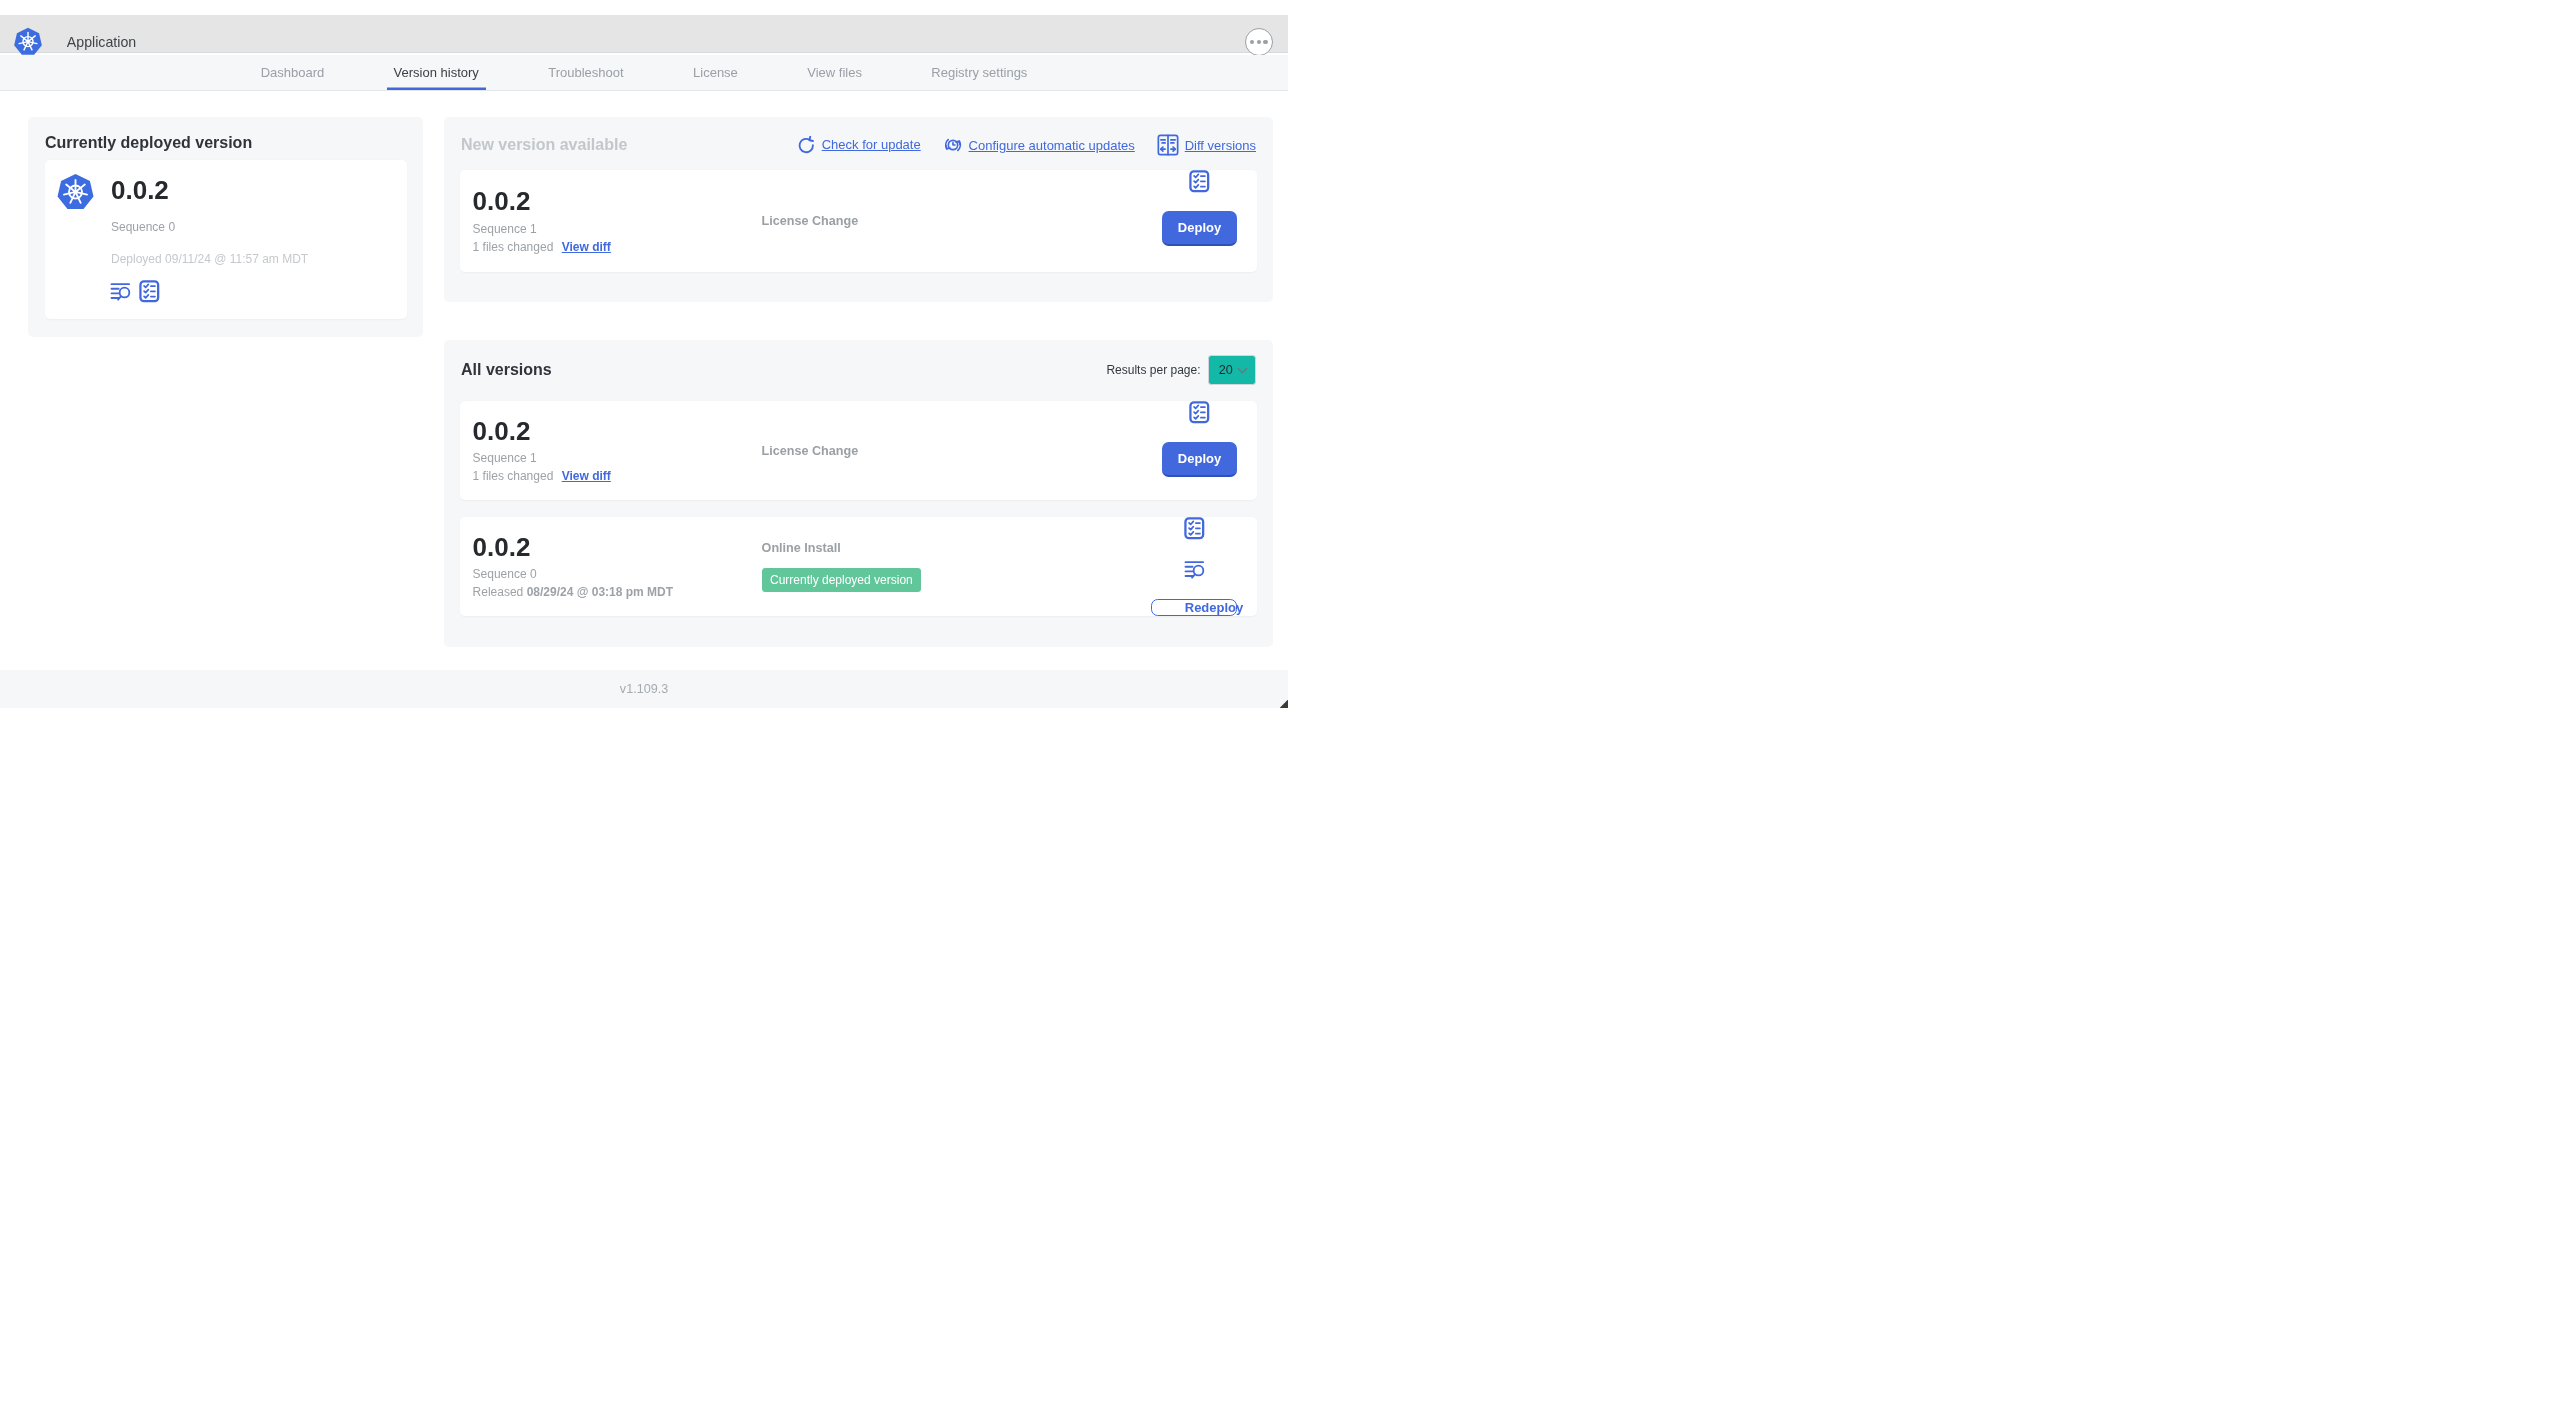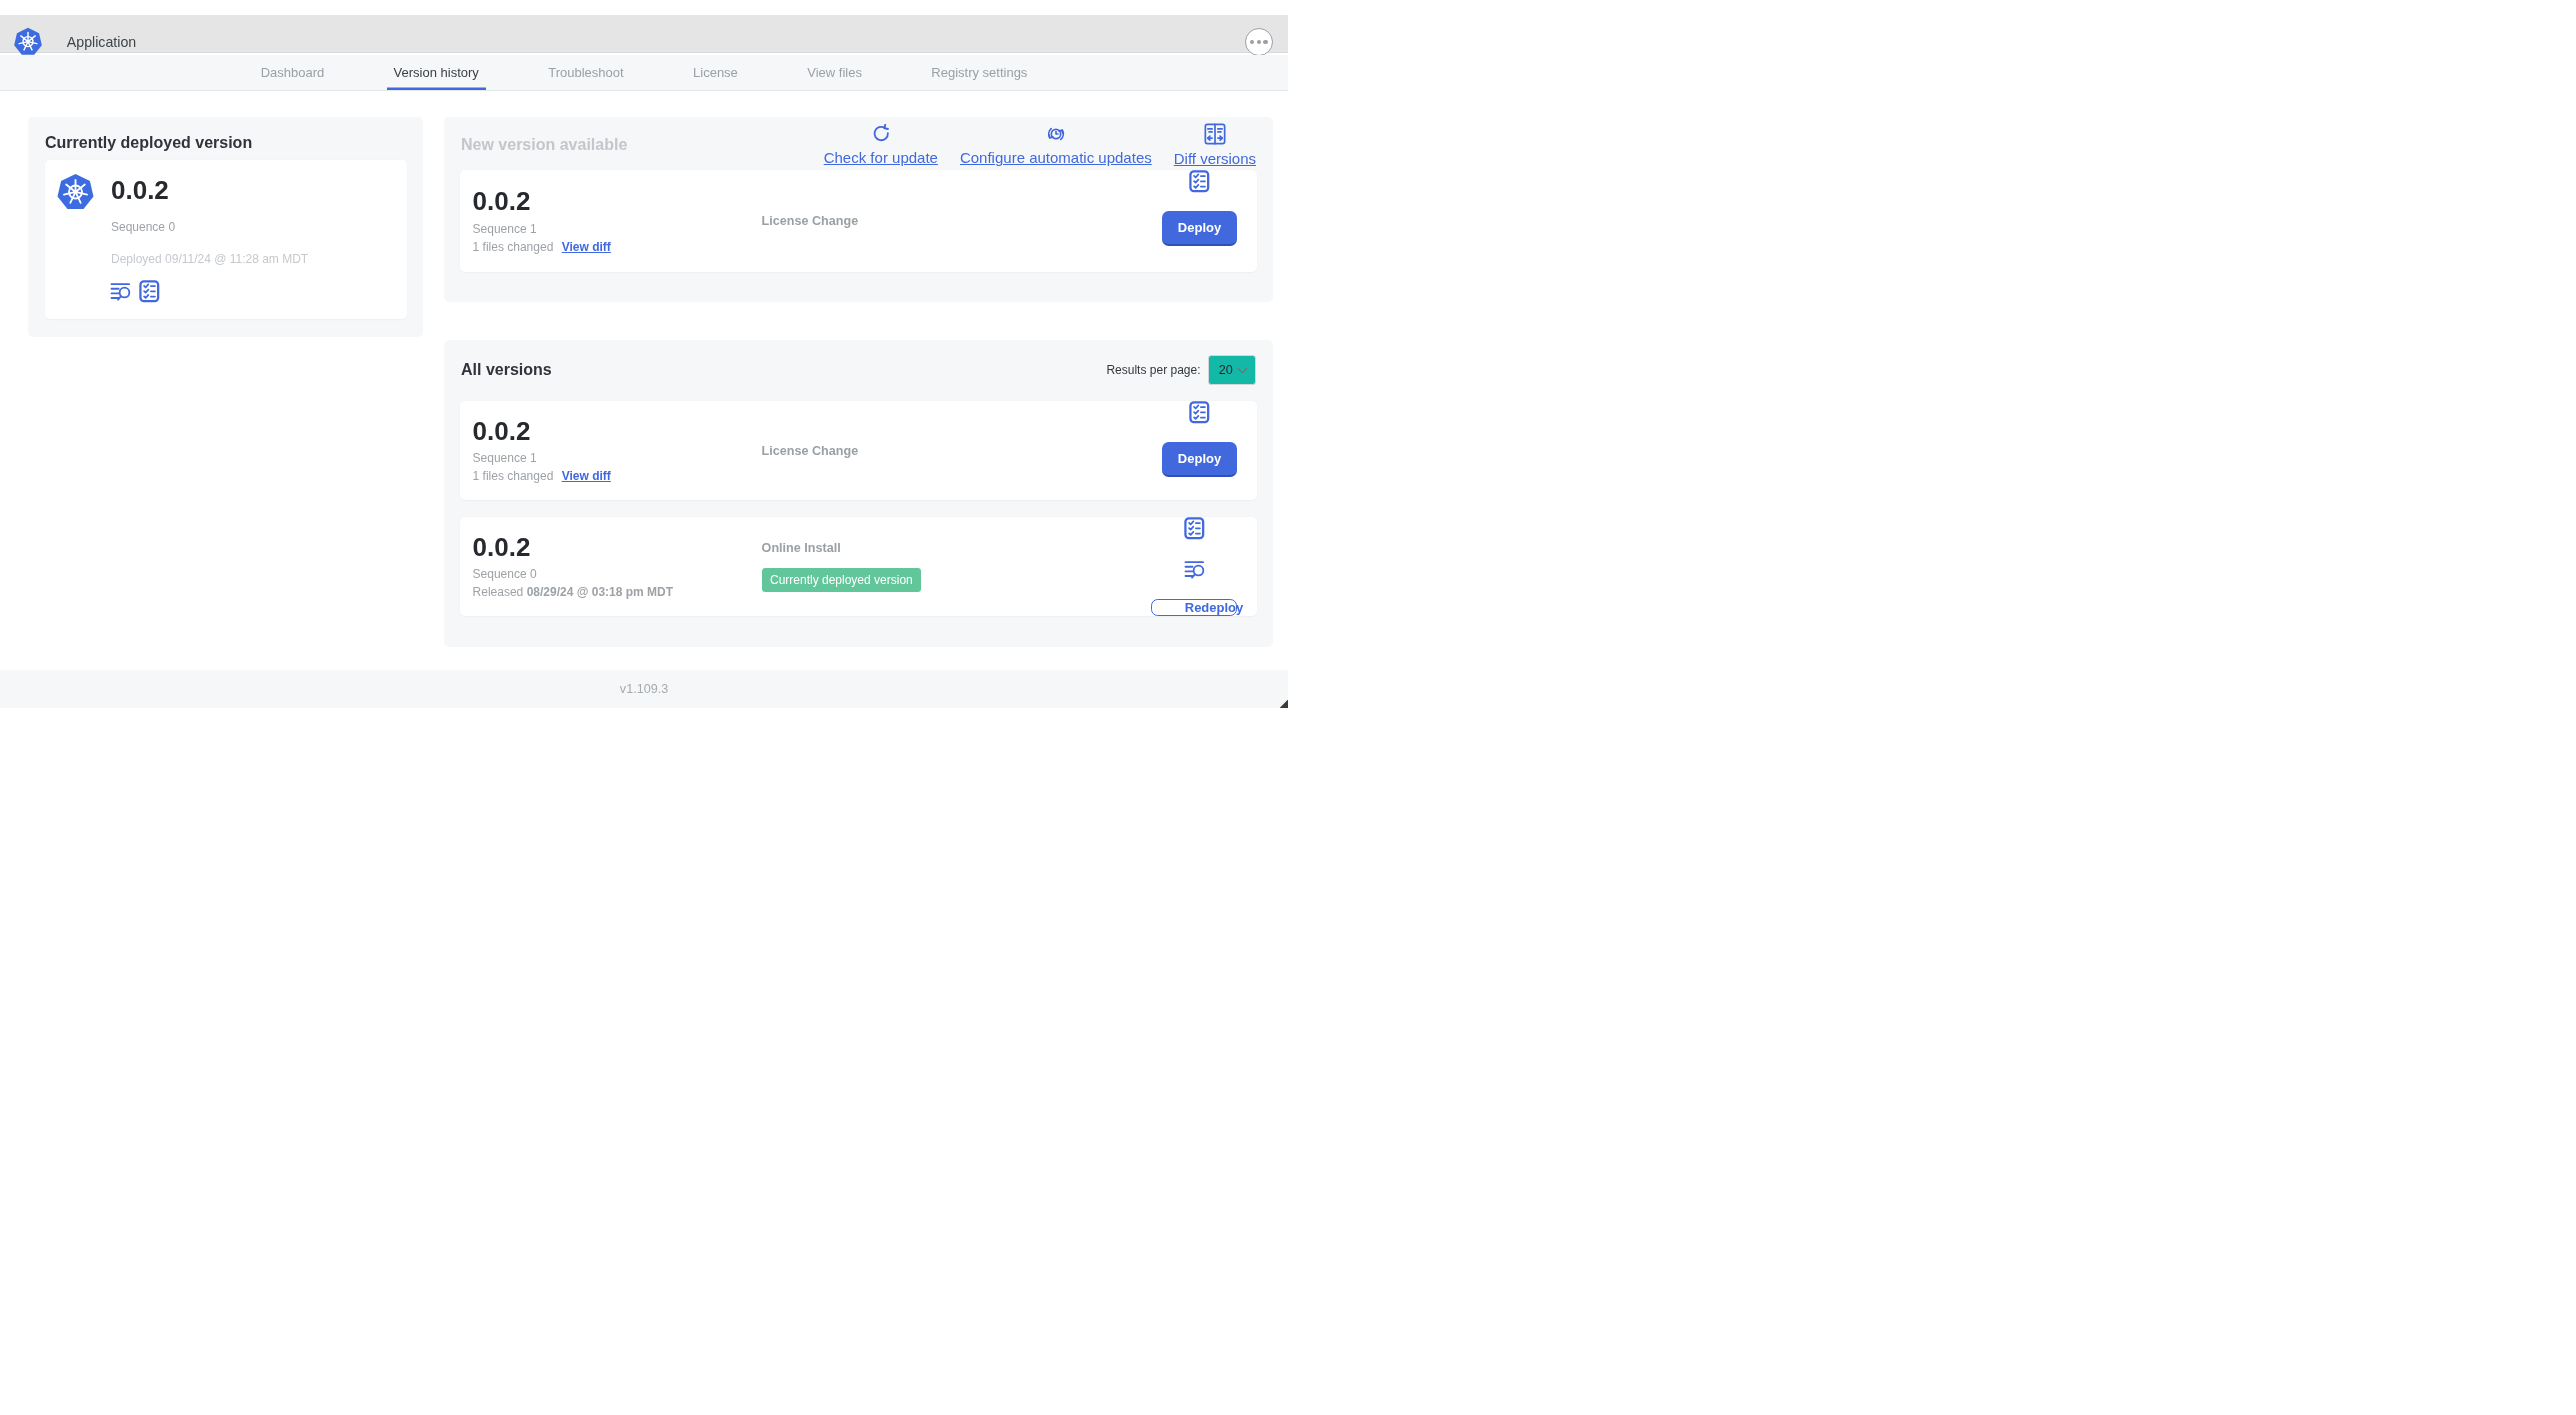--- a/index.html
+++ b/index.html
@@ -42,21 +42,21 @@
   .current-card{left:17px;top:43px;width:362px;height:159px;}
   .current-card .k8s-logo{left:11px;top:13.4px;width:39px;height:39px;}
   .cc-version{position:absolute;left:66px;top:15px;font-size:26px;font-weight:700;color:#26292d;}
   .cc-sequence{position:absolute;left:66px;top:60px;font-size:12px;color:var(--text-gray);}
   .cc-deployed{position:absolute;left:66px;top:92px;font-size:12px;color:var(--text-light);}
   .cc-icons{position:absolute;left:64px;top:120px;display:flex;gap:6.7px;align-items:center;}
 
   
   .panel-head-row{display:flex;align-items:center;justify-content:space-between;height:22px;}
   .head-actions{display:flex;align-items:center;gap:22px;}
-  .action-link{display:flex;align-items:center;gap:5.9px;color:var(--blue);font-size:15px;font-weight:500;cursor:pointer;white-space:nowrap;flex-direction:column;}
+  .action-link{display:flex;align-items:center;gap:5.9px;color:var(--blue);font-size:13px;font-weight:500;cursor:pointer;white-space:nowrap;}
   .action-link .lbl{text-decoration:underline;}
 
   
   .version-row{display:flex;align-items:stretch;padding:0 20px 0 12.6px;}
   .row-new{left:16px;top:53px;width:797px;height:102px;}
   .row-a1{left:16px;top:61px;width:797px;height:99px;}
   .row-a2{left:16px;top:177px;width:797px;height:99px;}
   .col-left{width:289px;display:flex;flex-direction:column;justify-content:center;}
   .vr-version{font-size:26px;font-weight:700;color:#26292d;line-height:1.05;}
   .vr-sequence{margin-top:5.9px;font-size:12px;color:var(--text-gray);}
@@ -179,21 +179,21 @@
 </div>
 
 <div class="panel panel-current">
   <div class="panel-title">Currently deployed version</div>
   <div class="card current-card">
     <svg class="k8s-logo" style="position:absolute" viewBox="0 0 36 36">
         <use href="#i-k8s"></use>
       </svg>
     <div class="cc-version">0.0.2</div>
     <div class="cc-sequence">Sequence 0</div>
-    <div class="cc-deployed">Deployed 09/11/24 @ 11:28 am MDT</div>
+    <div class="cc-deployed">Deployed 09/11/24 @ 11:57 am MDT</div>
     <div class="cc-icons">
       <span class="icon-btn">
         <svg width="22.6" height="22.6" viewBox="0 0 27 27">
             <use href="#i-logs"></use>
           </svg>
       </span>
       <span class="icon-btn">
         <svg width="22.6" height="22.6" viewBox="0 0 26 26">
             <use href="#i-checklist"></use>
           </svg>

